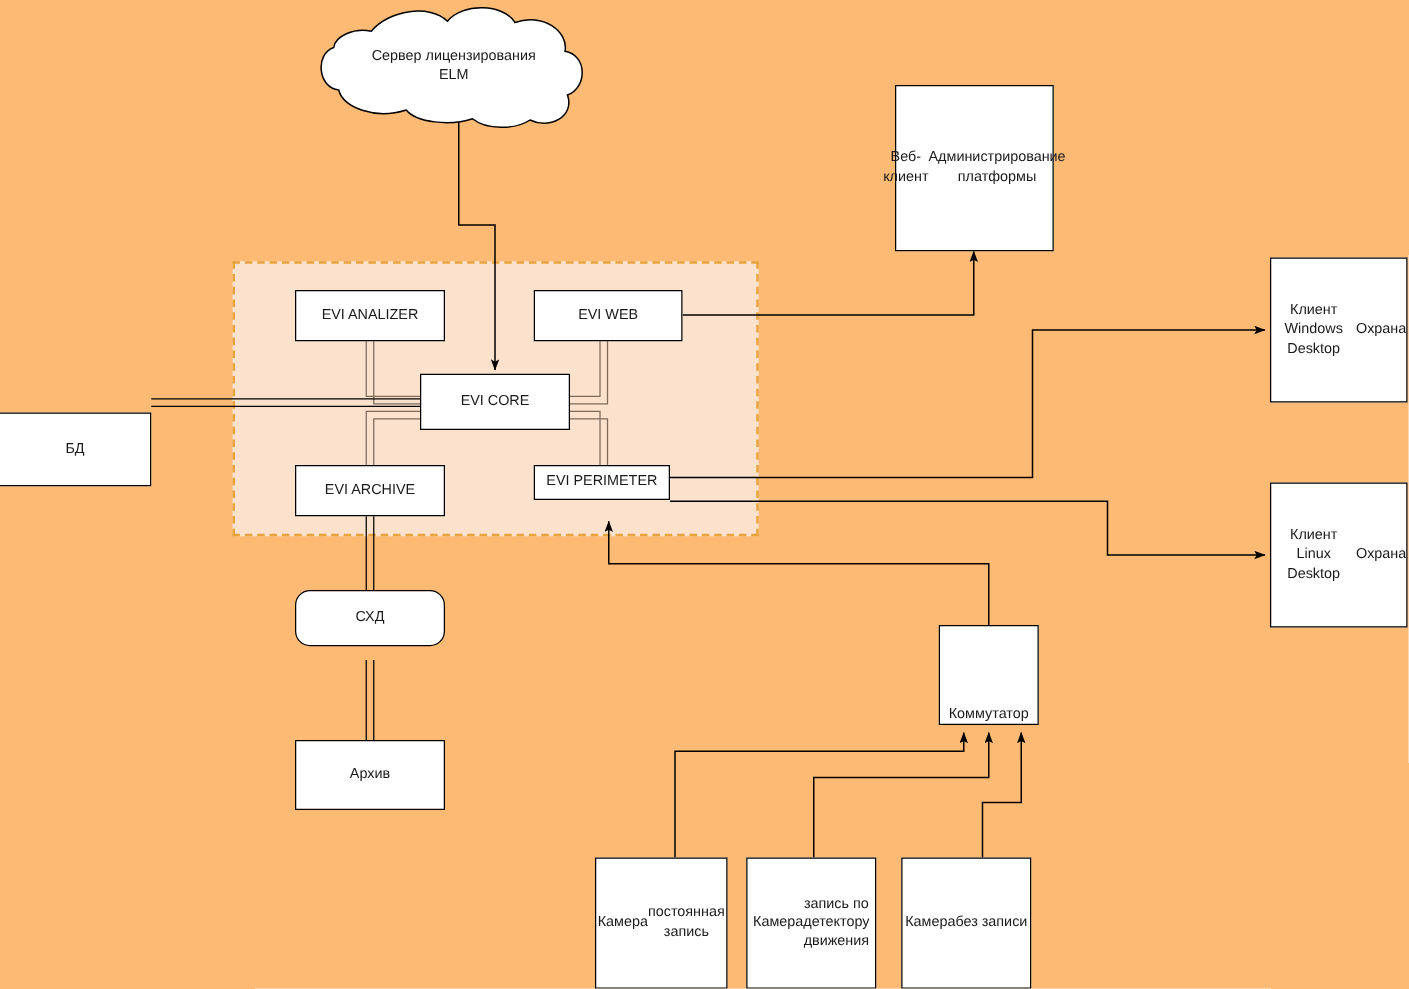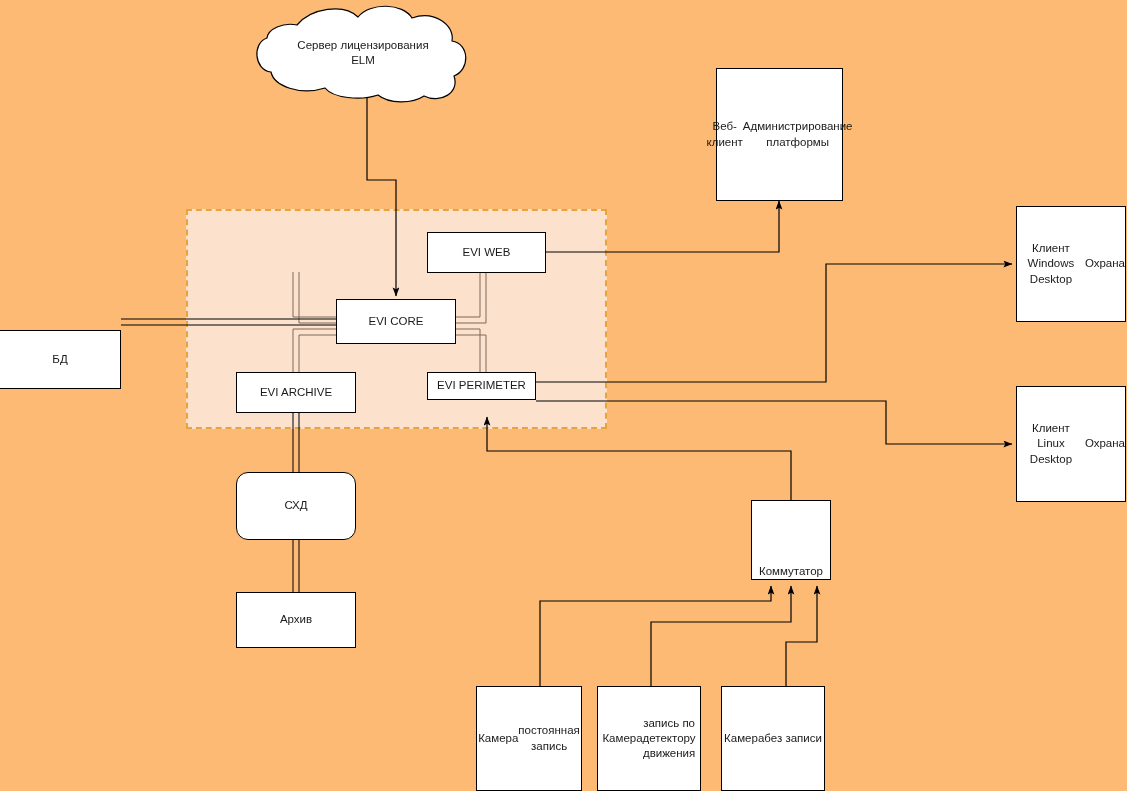--- a/index.html
+++ b/index.html
@@ -134,20 +134,23 @@
              C412,104 389,104 378,95
              C360,101 333,98 325,88
              C300,96 274,86 271,72
              C254,70 252,43 267,38
              C268,29 283,22 297,25 Z" fill="#ffffff" stroke="#000000" stroke-width="1.2"></path>
   </svg>
 
   <div class="cloud-label" style="left:263px; top:38px; width:200px;">Сервер лицензирования
 ELM</div>
 
+  <div class="node" style="left:236px; top:232px; width:120px; height:41px;">
+    <span class="ln">EVI ANALIZER</span>
+  </div>
 
   <div class="node" style="left:427px; top:232px; width:119px; height:41px;justify-content:center;">
     <span class="ln">EVI WEB</span>
   </div>
 
   <div class="node" style="left:336px; top:299px; width:120px; height:45px;">
     <span class="ln">EVI CORE</span>
   </div>
 
   <div class="node" style="left:236px; top:372px; width:120px; height:41px;">
@@ -155,21 +158,21 @@
   </div>
 
   <div class="node" style="left:427px; top:372px; width:109px; height:28px;">
     <span class="ln">EVI PERIMETER</span>
   </div>
 
   <div class="node" style="left:-1px; top:293px; width:122px; height:59px;margin-top:37px;">
     <span class="ln">БД</span>
   </div>
 
-  <div class="node rounded" style="left:236px; top:472px; width:120px; height:68px;">
+  <div class="node rounded" style="left:236px; top:472px; width:120px; height:45px;">
     <span class="ln">СХД</span>
   </div>
 
   <div class="node" style="left:236px; top:592px; width:120px; height:56px;">
     <span class="ln">Архив</span>
   </div>
 
   <div class="node" style="left:716px; top:68px; width:127px; height:133px;">
     <span class="ln">Веб-клиент</span>
     <span class="gap"></span>

